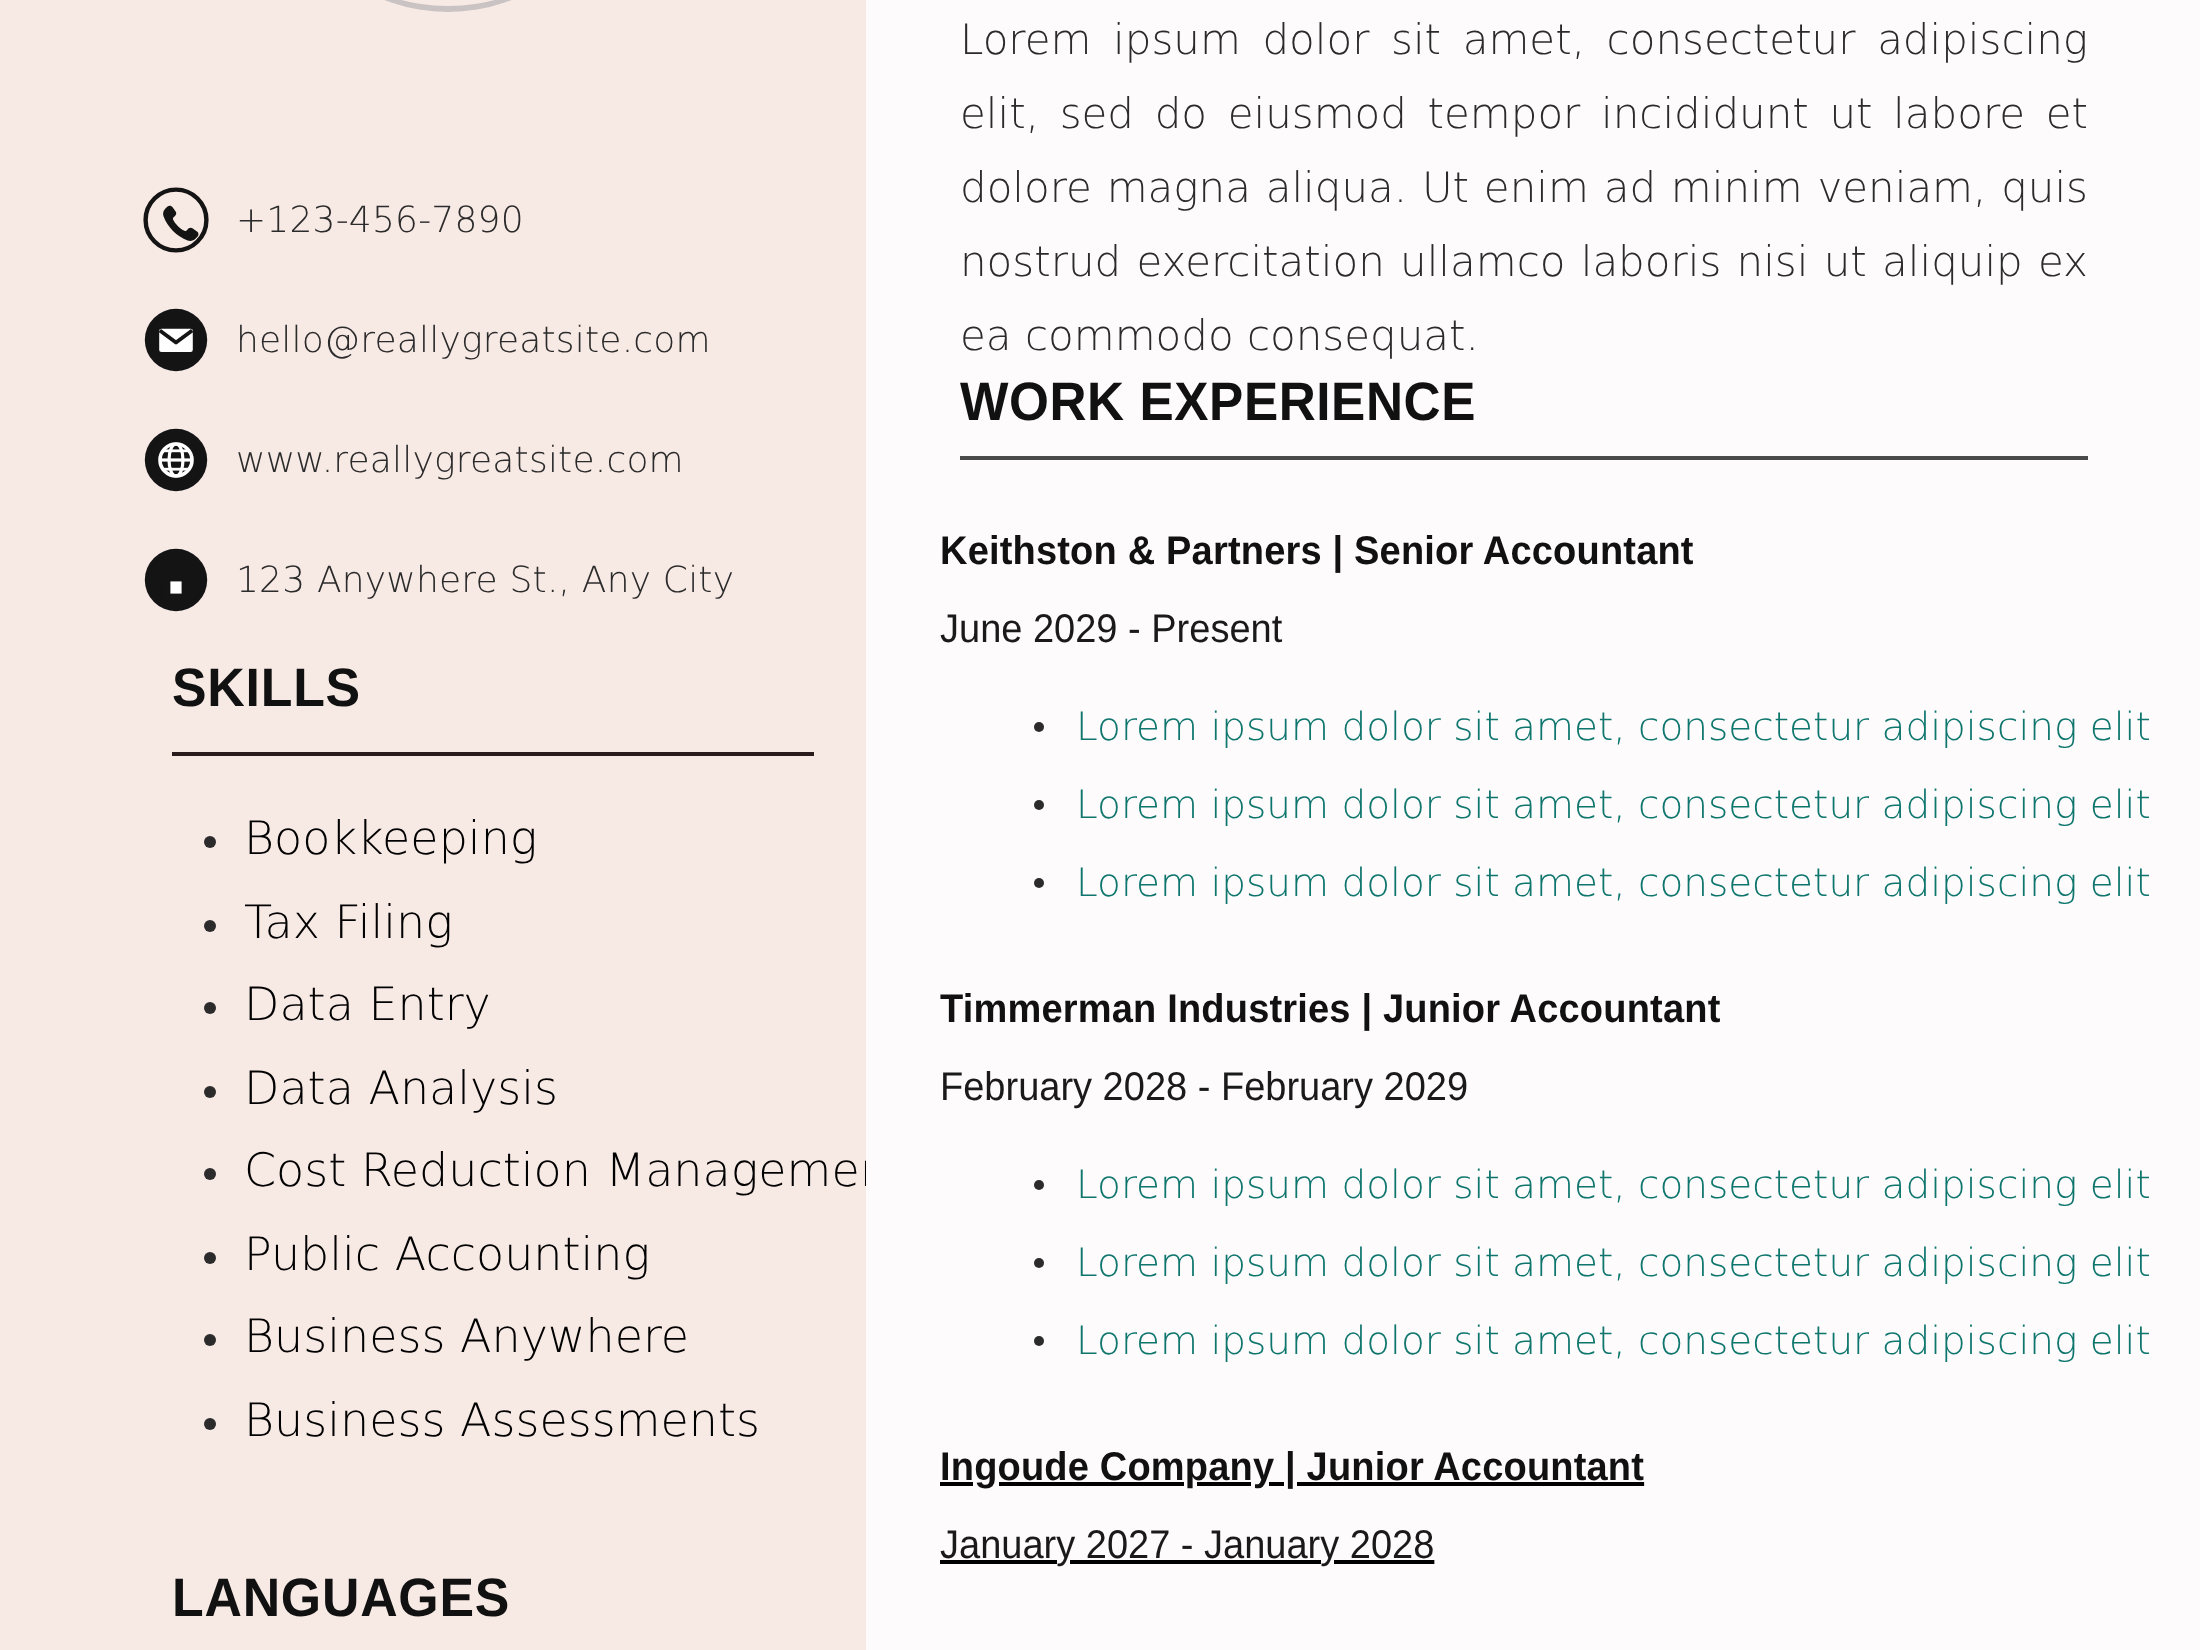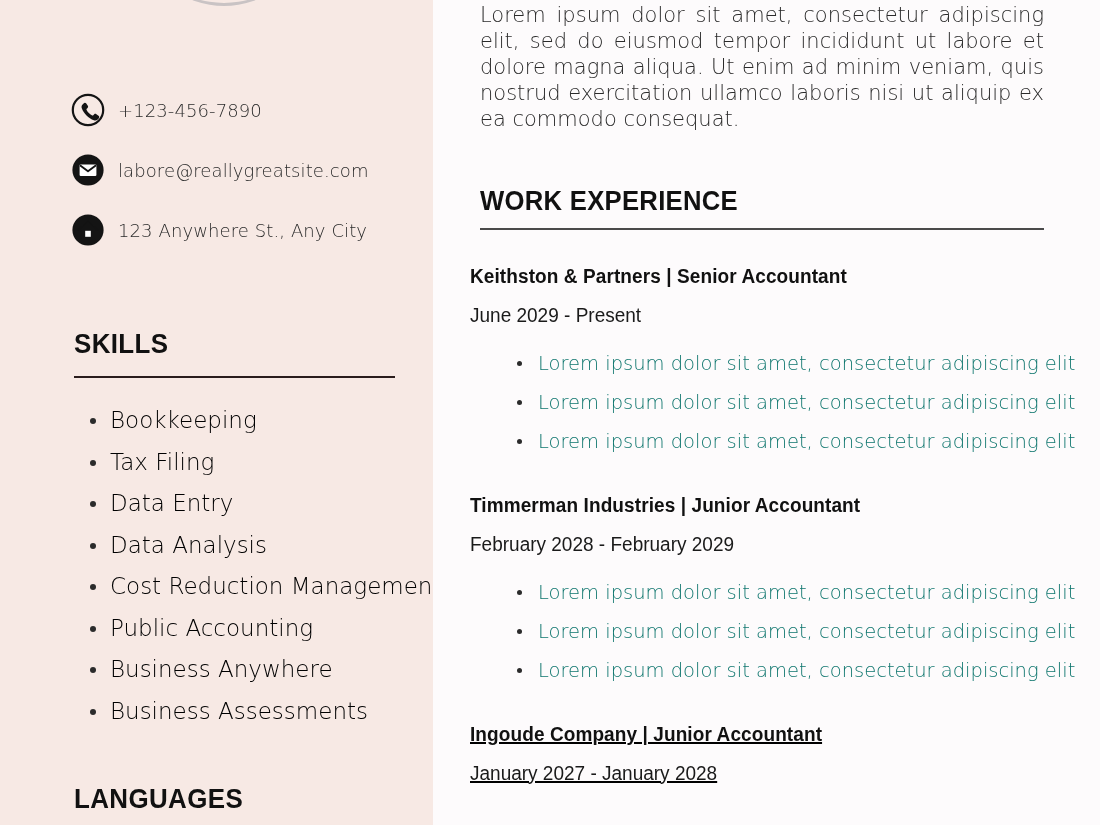--- a/index.html
+++ b/index.html
@@ -66,21 +66,21 @@
     font-size: 18px;
     color: #2B2B2B;
     font-family: "DejaVu Sans", sans-serif;
     font-weight: 300;
     letter-spacing: 0.1px;
     white-space: nowrap;
   }
 
   .side-section {
     position: absolute;
-    left: 74px;
+    left: 86px;
     width: 321px;
   }
   .side-section.skills { top: 330px; }
   .side-section.languages { top: 785px; }
 
   .side-heading {
     font-family: "Liberation Sans", sans-serif;
     font-weight: bold;
     font-size: 27px;
     letter-spacing: 0.4px;
@@ -133,21 +133,21 @@
   }
   .summary {
     position: absolute;
     left: 47px;
     top: 2px;
     width: 564px;
     margin: 0;
     font-family: "DejaVu Sans", sans-serif;
     font-weight: 300;
     font-size: 21px;
-    line-height: 26px;
+    line-height: 37px;
     color: #2B2B2B;
     text-align: justify;
   }
   .main-section-heading {
     position: absolute;
     left: 47px;
     top: 186px;
     margin: 0;
     font-family: "Liberation Sans", sans-serif;
     font-weight: bold;
@@ -243,23 +243,36 @@
       </div>
 
       <div class="contact-row">
         <span class="contact-icon">
           <svg width="34" height="34" viewBox="0 0 34 34">
             <circle cx="17" cy="17" r="15.6" fill="#141414"></circle>
             <rect x="8.6" y="11.4" width="16.8" height="11.6" rx="1.1" fill="#ffffff"></rect>
             <path d="M8.9 12.2l8.1 6.1 8.1-6.1" fill="none" stroke="#141414" stroke-width="1.9" stroke-linejoin="round"></path>
           </svg>
         </span>
-        <span class="contact-text">labore@reallygreatsite.com</span>
-      </div>
-
+        <span class="contact-text">hello@reallygreatsite.com</span>
+      </div>
+
+      <div class="contact-row">
+        <span class="contact-icon">
+          <svg width="34" height="34" viewBox="0 0 34 34">
+            <circle cx="17" cy="17" r="15.6" fill="#141414"></circle>
+            <circle cx="17" cy="17" r="8" fill="none" stroke="#ffffff" stroke-width="1.8"></circle>
+            <ellipse cx="17" cy="17" rx="3.5" ry="8" fill="none" stroke="#ffffff" stroke-width="1.6"></ellipse>
+            <line x1="9" y1="17" x2="25" y2="17" stroke="#ffffff" stroke-width="1.6"></line>
+            <line x1="10.4" y1="12.4" x2="23.6" y2="12.4" stroke="#ffffff" stroke-width="1.4"></line>
+            <line x1="10.4" y1="21.6" x2="23.6" y2="21.6" stroke="#ffffff" stroke-width="1.4"></line>
+          </svg>
+        </span>
+        <span class="contact-text">www.reallygreatsite.com</span>
+      </div>
 
       <div class="contact-row">
         <span class="contact-icon">
           <svg width="34" height="34" viewBox="0 0 34 34">
             <circle cx="17" cy="17" r="15.6" fill="#141414"></circle>
             <path d="M17 7.4L28 17.6h-3.1v9.2H9.1v-9.2H6z" fill="#141414"></path>
             <path d="M17 8.6L26.4 17.6h-2.6v8.4H10.2v-8.4H7.6z" fill="#141414"></path>
             <path d="M17 9.2l8.2 8.2h-2.1v7.8H10.9v-7.8H8.8z" fill="#141414"></path>
             <rect x="14.2" y="17.6" width="5.6" height="6.2" fill="#ffffff"></rect>
             <path d="M17 8.2l9.4 9.4H7.6z" fill="#141414"></path>

